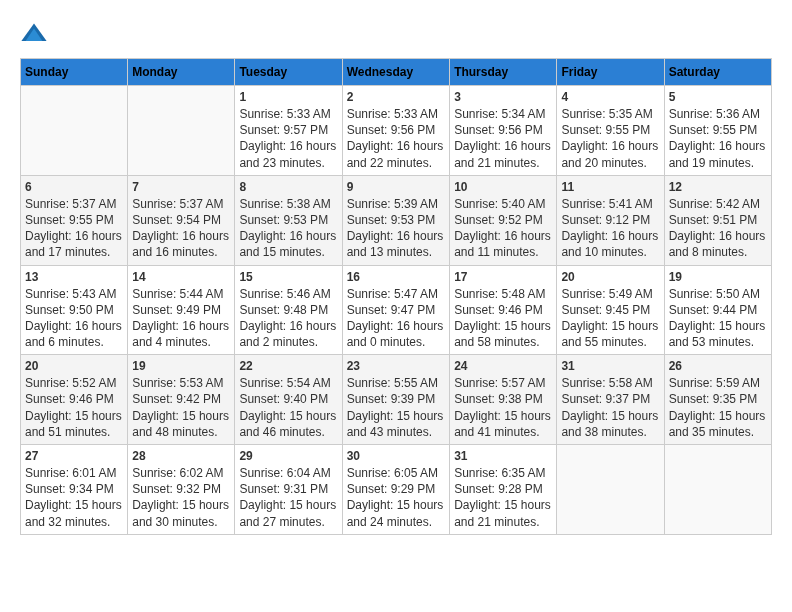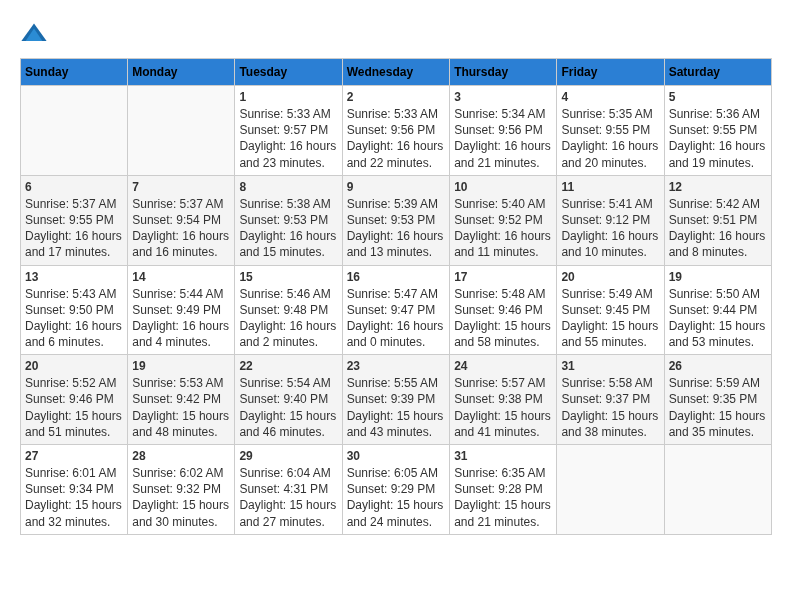--- a/index.html
+++ b/index.html
@@ -293,21 +293,21 @@
         </td>
         <td>
           <span class="day-num">28</span>
           <div class="day-info">Sunrise: 6:02 AM
 Sunset: 9:32 PM
 Daylight: 15 hours and 30 minutes.</div>
         </td>
         <td>
           <span class="day-num">29</span>
           <div class="day-info">Sunrise: 6:04 AM
-Sunset: 4:31 PM
+Sunset: 9:31 PM
 Daylight: 15 hours and 27 minutes.</div>
         </td>
         <td>
           <span class="day-num">30</span>
           <div class="day-info">Sunrise: 6:05 AM
 Sunset: 9:29 PM
 Daylight: 15 hours and 24 minutes.</div>
         </td>
         <td>
           <span class="day-num">31</span>

